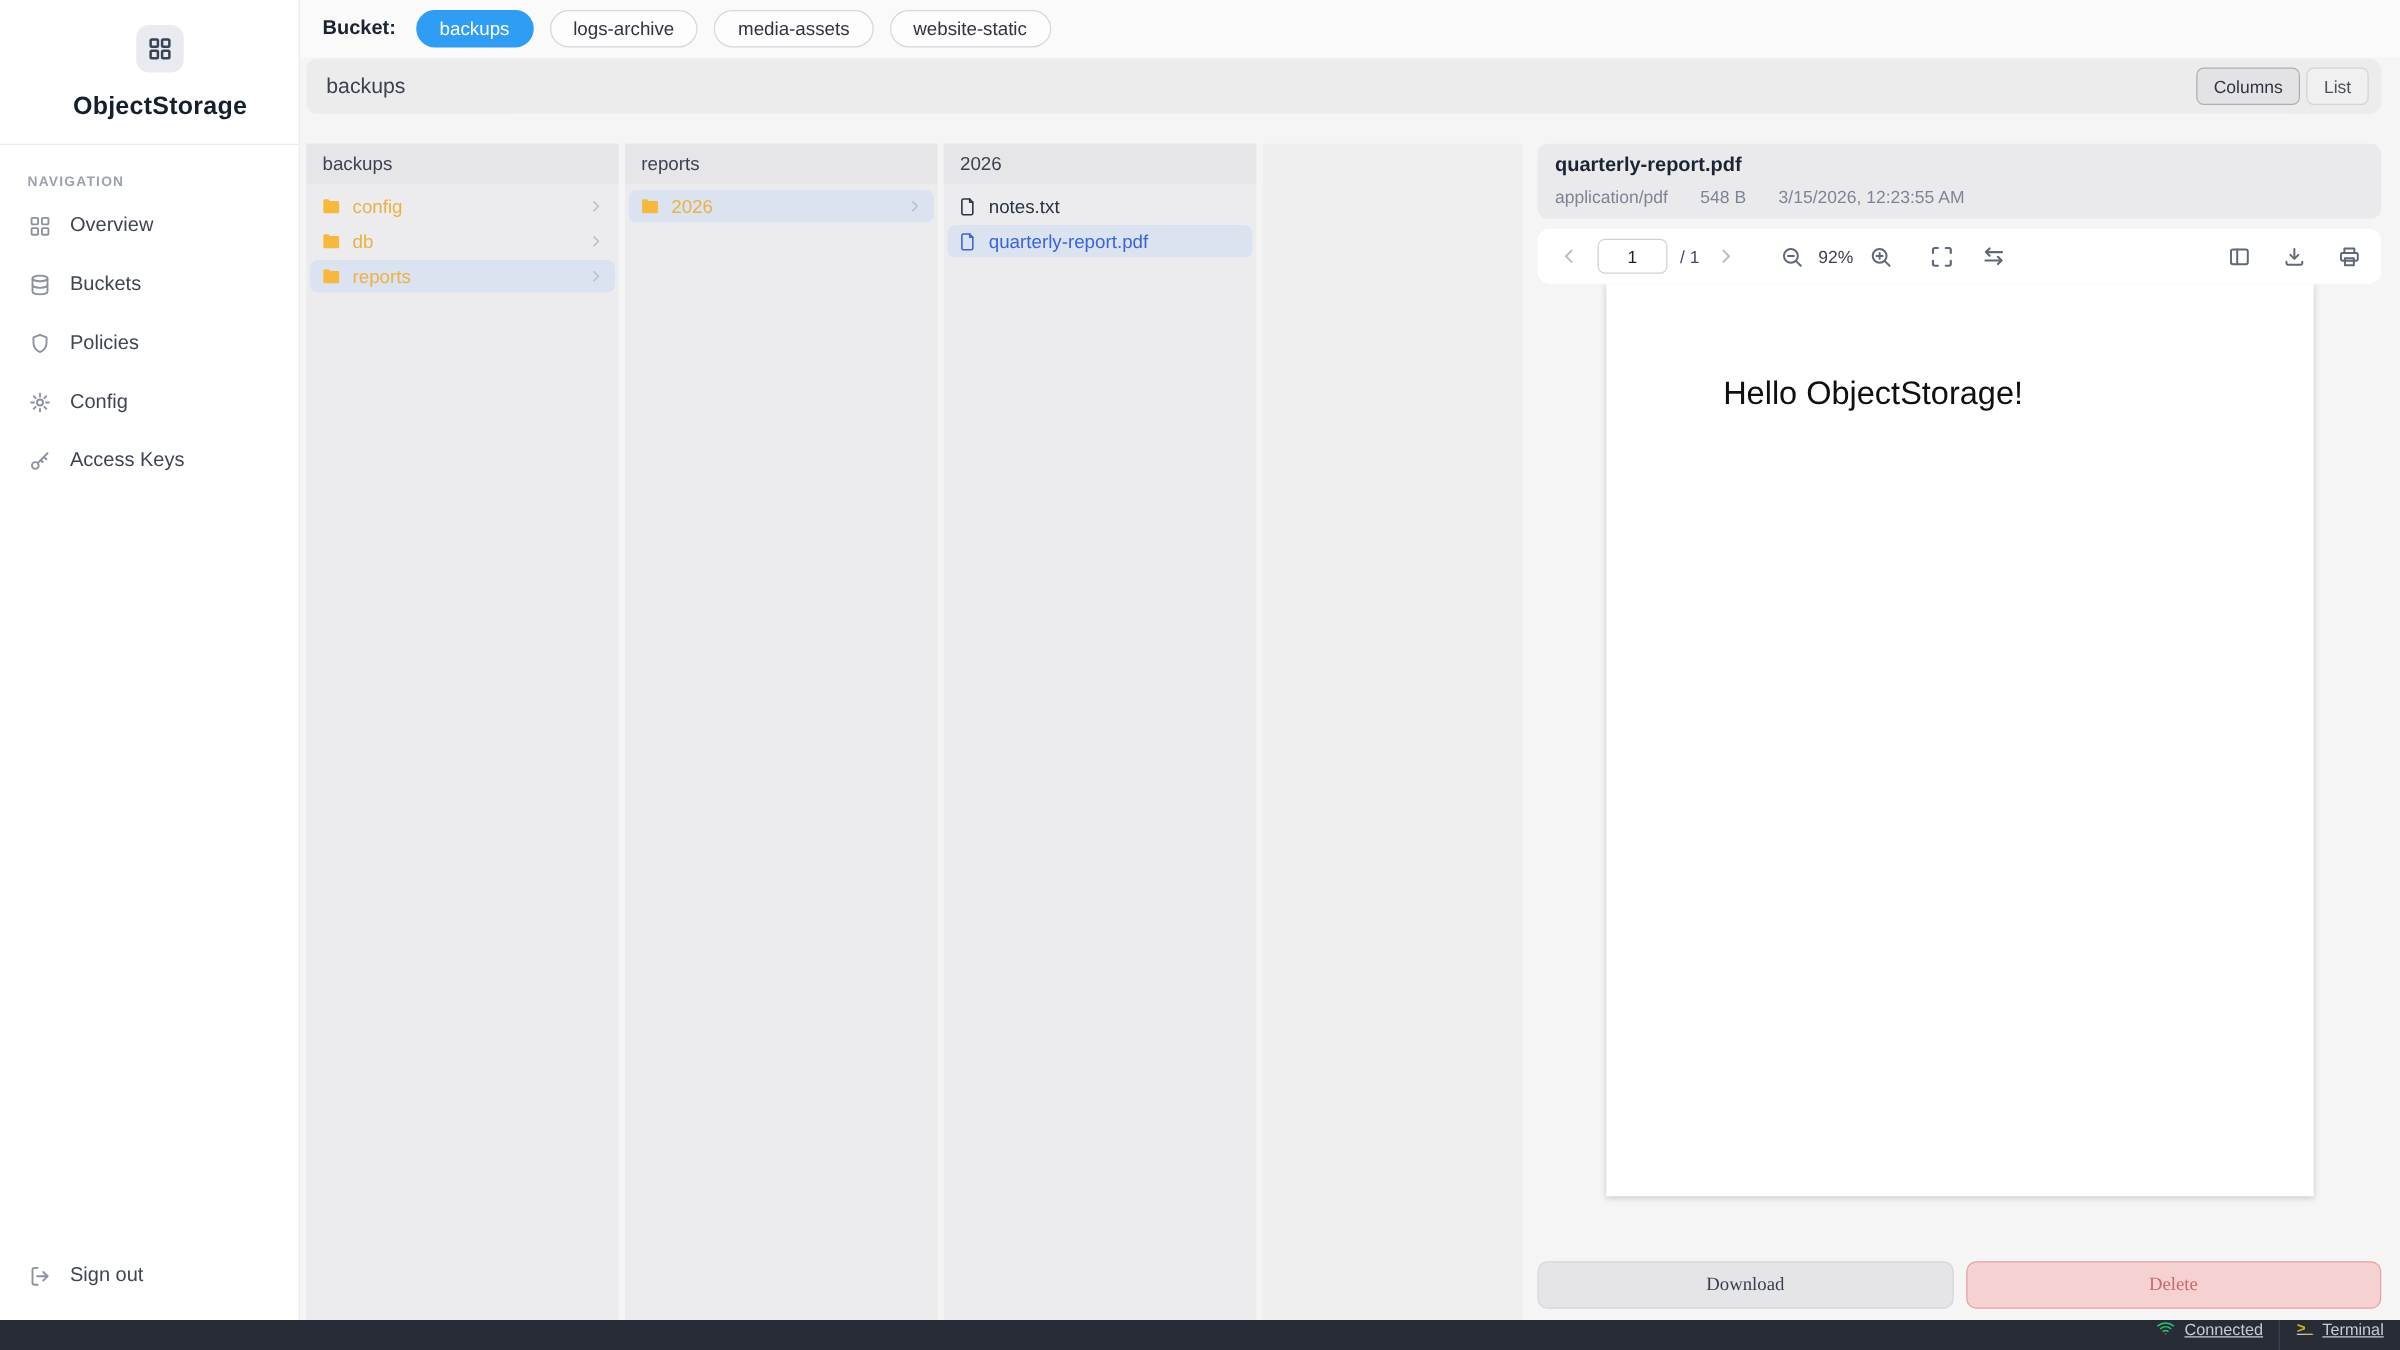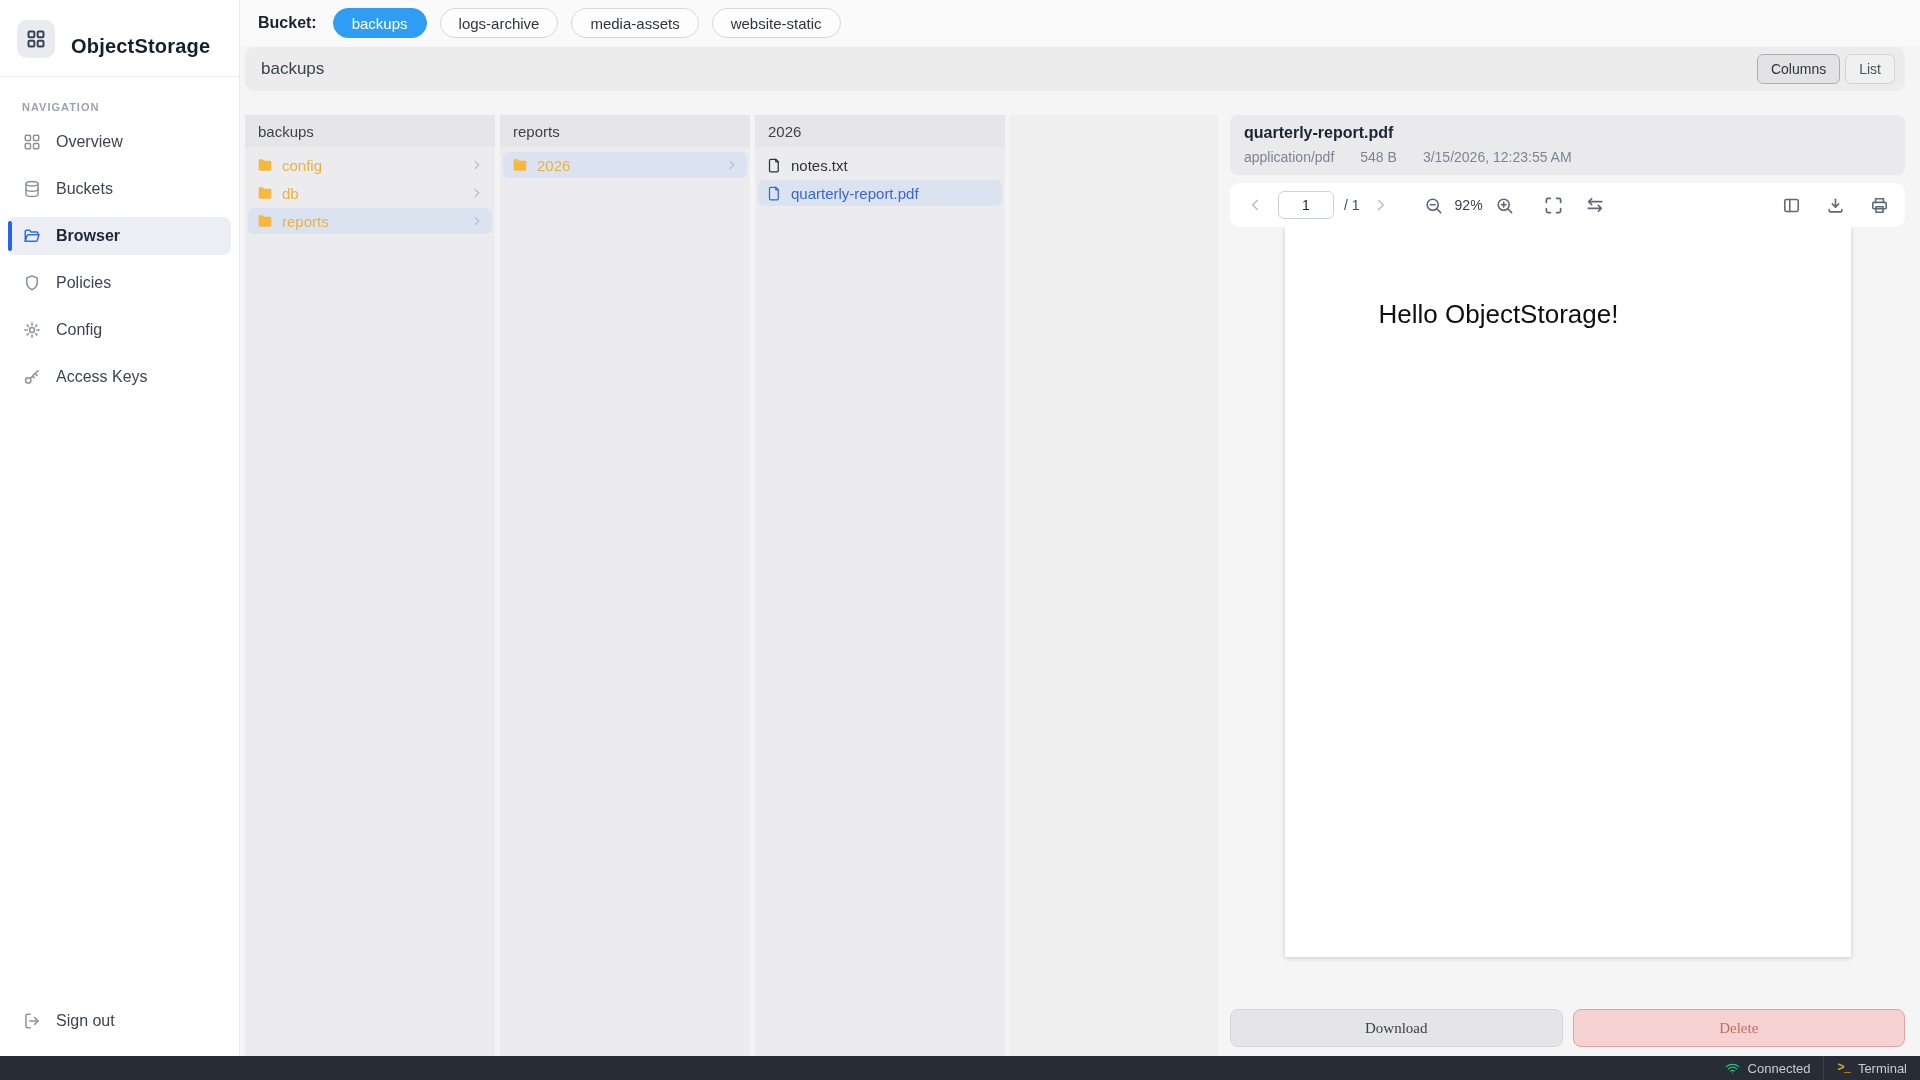--- a/index.html
+++ b/index.html
@@ -3,21 +3,21 @@
 <meta charset="utf-8">
 <style>
   * { margin:0; padding:0; box-sizing:border-box; }
   html,body { width:1920px; height:1080px; overflow:hidden; }
   body { font-family:"Liberation Sans", sans-serif; background:#f5f5f6; color:#2c3342; }
 
   .app { display:flex; height:1056px; }
 
   
   .sidebar { width:240px; background:#ffffff; border-right:1px solid #ebebee; display:flex; flex-direction:column; flex-shrink:0; }
-  .brand { display:flex; align-items:flex-end; gap:16px; padding:20px 0 18px 17px; border-bottom:1px solid #ebebee; }
+  .brand { display:flex; align-items:center; gap:16px; padding:20px 0 18px 17px; border-bottom:1px solid #ebebee;flex-direction:column; }
   .brand-tile { width:38px; height:38px; background:#e9ebf0; border-radius:10px; display:flex; align-items:center; justify-content:center; color:#3a4354; }
   .brand-name { font-size:20px; font-weight:bold; color:#15202f; letter-spacing:.2px; }
   .nav-section { margin:24px 0 10px 22px; font-size:11px; font-weight:bold; letter-spacing:1px; color:#9ba2ae; }
   .nav-list { padding:0 8px; display:flex; flex-direction:column; gap:9px; }
   .nav-item { position:relative; display:flex; align-items:center; gap:15px; height:38px; padding-left:15px; border-radius:8px; font-size:16px; color:#3d4452; cursor:pointer; }
   .nav-item .nicon { color:#8a919f; display:flex; }
   .nav-item.active { background:#eceef4; color:#1e2737; font-weight:bold; }
   .nav-item.active .nicon { color:#2f6fe4; }
   .nav-item.active::before { content:""; position:absolute; left:0; top:4px; bottom:4px; width:4px; border-radius:3px; background:#2563eb; }
   .sidebar-spacer { flex:1; }
@@ -72,21 +72,21 @@
   .pdf-page { width:566px; height:730px; background:#ffffff; margin:0 auto 0 auto; box-shadow:0 1px 5px rgba(0,0,0,.18); }
   .pdf-text { padding:72px 0 0 94px; font-size:26px; color:#101010; }
 
   .actions { display:flex; gap:10px; height:38px; margin-bottom:9px; flex-shrink:0; }
   .action-btn { flex:1; border-radius:8px; font-size:15px; display:flex; align-items:center; justify-content:center; cursor:pointer;font-family:Liberation Serif, serif; }
   .action-download { background:#e5e5e8; border:1px solid #d6d6da; color:#383f4d; }
   .action-delete { background:#f5d1d1; border:1px solid #e9a0a0; color:#c96a6a; }
 
   
   .statusbar { height:24px; background:#272c36; display:flex; align-items:center; justify-content:flex-end; font-size:13px; color:#c6ccd6; }
-  .status-seg { display:flex; align-items:center; gap:8px; padding:0 13px; height:100%; }
+  .status-seg { display:flex; gap:8px; padding:0 13px; height:100%;text-decoration:underline; }
   .status-divider { width:1px; height:100%; background:#3a4150; }
   .term-glyph { font-family:"Liberation Mono",monospace; font-weight:bold; font-size:12px; color:#d9b512; letter-spacing:-1px; }
   svg { display:block; }
 </style>
 </head>
 <body>
 
 <div class="app">
 
   <div class="sidebar">
@@ -118,29 +118,20 @@
       </div>
       <div class="nav-item">
         <span class="nicon">
             <svg width="18" height="18" viewBox="0 0 24 24" fill="none" stroke="currentColor" stroke-width="2" stroke-linecap="round" stroke-linejoin="round">
               <ellipse cx="12" cy="5" rx="8" ry="3"></ellipse>
               <path d="M4 5v14c0 1.66 3.58 3 8 3s8-1.34 8-3V5"></path>
               <path d="M4 12c0 1.66 3.58 3 8 3s8-1.34 8-3"></path>
             </svg>
           </span>
         <span>Buckets</span>
-      </div>
-      <div class="nav-item active">
-        <span class="nicon">
-            <svg width="18" height="18" viewBox="0 0 24 24" fill="none" stroke="currentColor" stroke-width="2" stroke-linecap="round" stroke-linejoin="round">
-              <path d="M3 19V6a1.6 1.6 0 0 1 1.6-1.6h4.1l2 2.4h7.7A1.6 1.6 0 0 1 20 8.4v1"></path>
-              <path d="M3 19l2.5-7.6a1.6 1.6 0 0 1 1.52-1.1H21.4l-2.6 7.6a1.6 1.6 0 0 1-1.5 1.1H3z"></path>
-            </svg>
-          </span>
-        <span>Browser</span>
       </div>
       <div class="nav-item">
         <span class="nicon">
             <svg width="18" height="18" viewBox="0 0 24 24" fill="none" stroke="currentColor" stroke-width="2" stroke-linecap="round" stroke-linejoin="round">
               <path d="M12 2.5l7 2.8v5.4c0 4.6-3 8.4-7 10.3-4-1.9-7-5.7-7-10.3V5.3z"></path>
             </svg>
           </span>
         <span>Policies</span>
       </div>
       <div class="nav-item">

